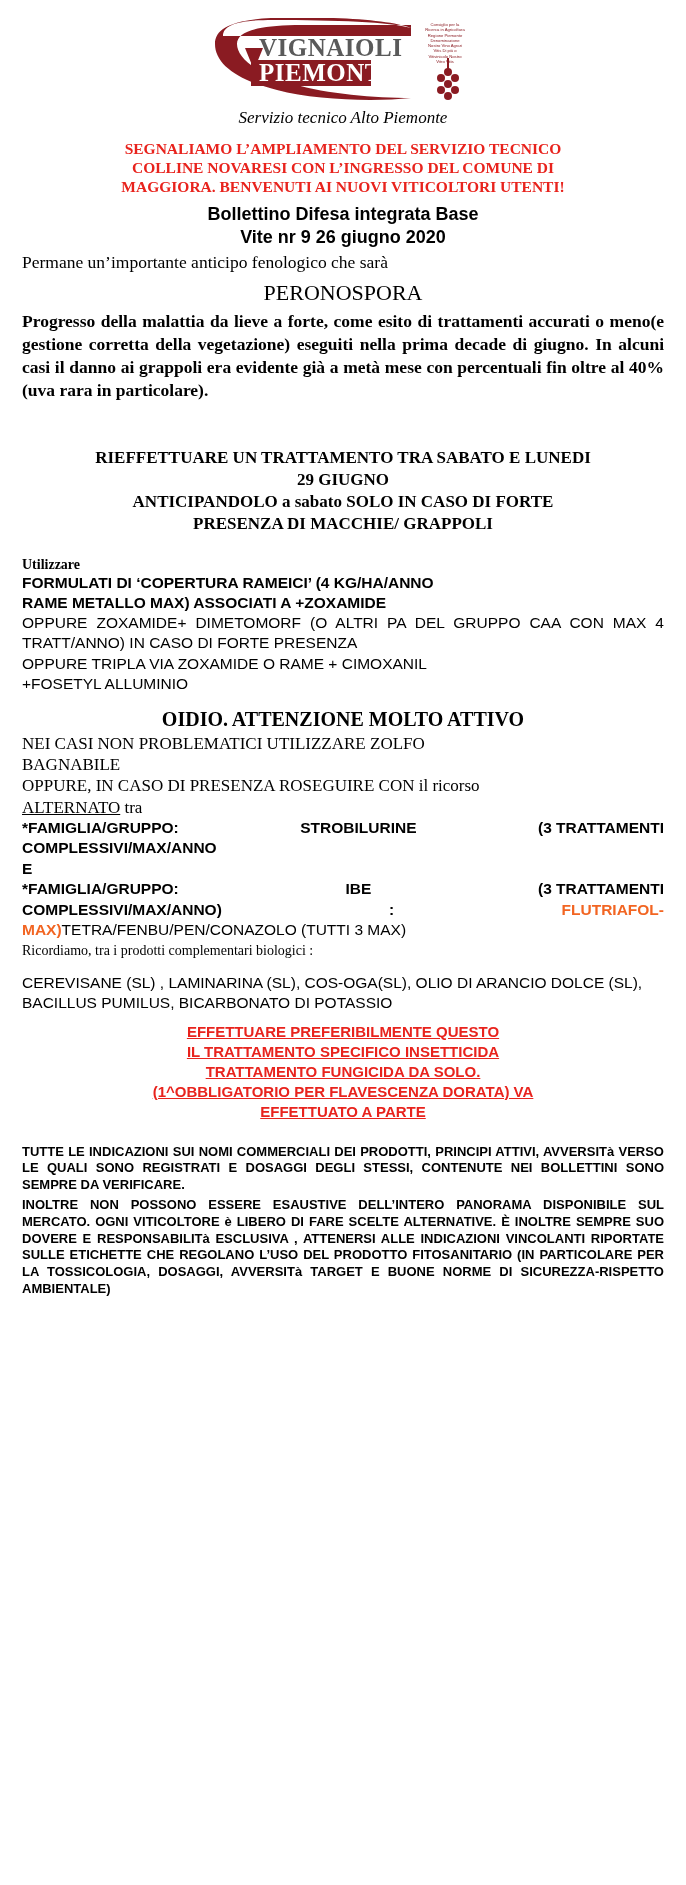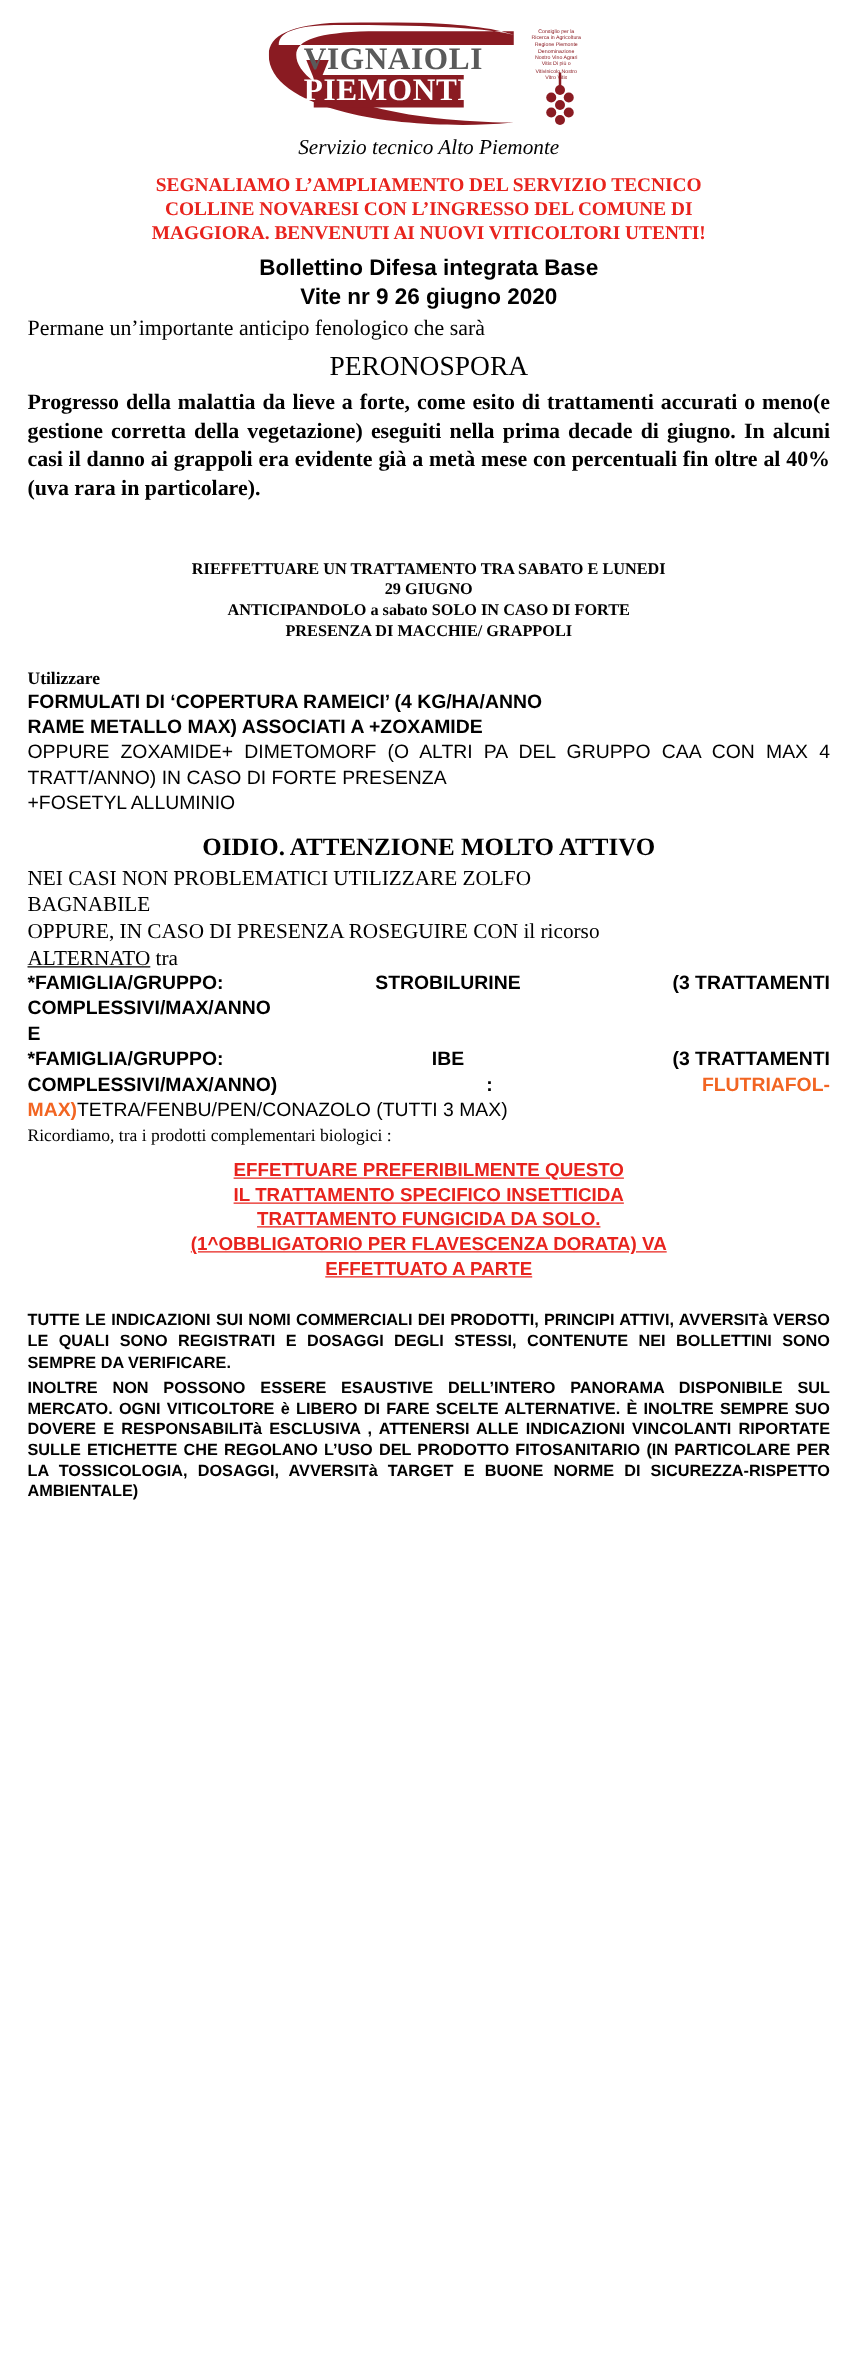--- a/index.html
+++ b/index.html
@@ -32,21 +32,21 @@
     height: 92px;
     position: relative;
   }
   .logo-swoosh {
     position: absolute;
     left: 0; top: 4px;
     width: 200px; height: 84px;
   }
   .logo-text {
     position: absolute;
-    left: 28px;
+    left: 44px;
     top: 22px;
     width: 152px;
     text-align: left;
     line-height: 0.98;
   }
   .logo-text .l1, .logo-text .l2 {
     font-family: "Liberation Serif", serif;
     font-weight: bold;
     color: #5a5a5a;
     letter-spacing: 0.5px;
@@ -117,21 +117,21 @@
     margin: 0 0 4px 0;
   }
 
   .spacer-lg { height: 40px; }
   .spacer-md { height: 18px; }
   .spacer-sm { height: 9px; }
 
   .center-bold-small {
     text-align: center;
     font-weight: bold;
-    font-size: 13px;
+    font-size: 17px;
     line-height: 1.3;
   }
 
   .utilizzare {
     font-size: 14px;
     font-weight: bold;
     margin-top: 4px;
   }
   .sans-bold-block {
     font-family: "Liberation Sans", sans-serif;
@@ -293,20 +293,21 @@
 
   <div class="spacer-md"></div>
 
   <div class="utilizzare">Utilizzare</div>
   <div class="sans-bold-block">
     <div>FORMULATI DI ‘COPERTURA RAMEICI’  (4 KG/HA/ANNO</div>
     <div>RAME METALLO MAX) ASSOCIATI A +ZOXAMIDE</div>
   </div>
   <div class="sans-block">OPPURE ZOXAMIDE+ DIMETOMORF (O ALTRI PA DEL GRUPPO CAA CON MAX 4 TRATT/ANNO) IN CASO DI FORTE PRESENZA</div>
   <div class="sans-block-left">
+    <div>OPPURE TRIPLA VIA ZOXAMIDE O RAME   + CIMOXANIL</div>
     <div>+FOSETYL ALLUMINIO</div>
   </div>
 
   <div class="oidio-title">OIDIO. ATTENZIONE MOLTO ATTIVO</div>
 
   <div class="serif-just">NEI CASI NON PROBLEMATICI UTILIZZARE ZOLFO</div>
   <div class="serif-left">BAGNABILE</div>
   <div class="serif-left">
     <span>OPPURE, IN CASO DI PRESENZA ROSEGUIRE CON  il ricorso</span>
   </div>
@@ -335,20 +336,21 @@
       <span>:</span>
       <span class="orange">FLUTRIAFOL-</span>
     </div>
     <div>
       <span class="orange">MAX)</span><span style="font-weight:normal">TETRA/FENBU/PEN/CONAZOLO (TUTTI 3 MAX)</span>
     </div>
   </div>
 
   <div class="ricordiamo">Ricordiamo, tra i prodotti complementari biologici :</div>
 
+  <div class="cerevisane">CEREVISANE (SL) , LAMINARINA (SL), COS-OGA(SL),  OLIO DI ARANCIO DOLCE (SL), BACILLUS PUMILUS, BICARBONATO DI POTASSIO</div>
 
   <div class="spacer-sm"></div>
 
   <div class="red-underline-center">
     <div>EFFETTUARE PREFERIBILMENTE QUESTO</div>
     <div>IL TRATTAMENTO SPECIFICO INSETTICIDA</div>
     <div>TRATTAMENTO FUNGICIDA DA SOLO.</div>
     <div>(1^OBBLIGATORIO PER FLAVESCENZA DORATA) VA</div>
     <div>EFFETTUATO A PARTE</div>
   </div>

